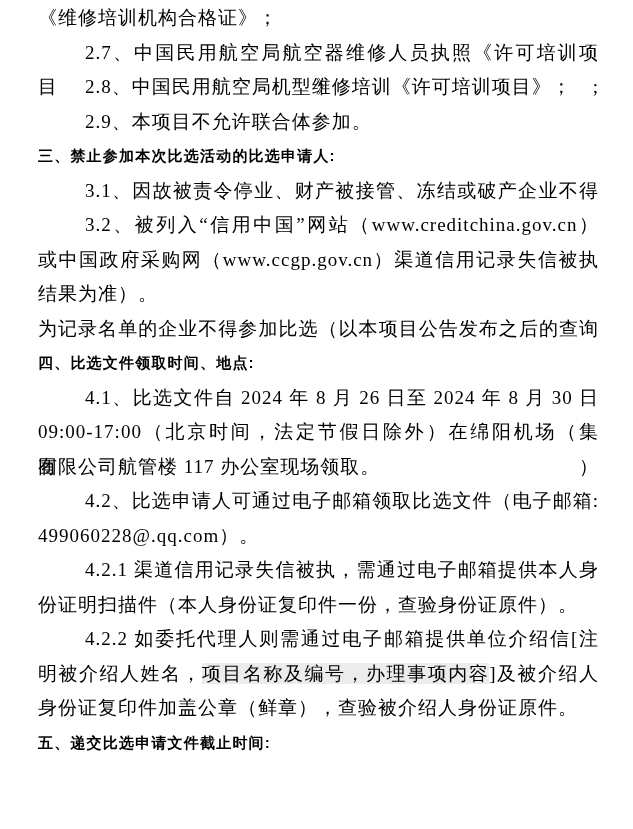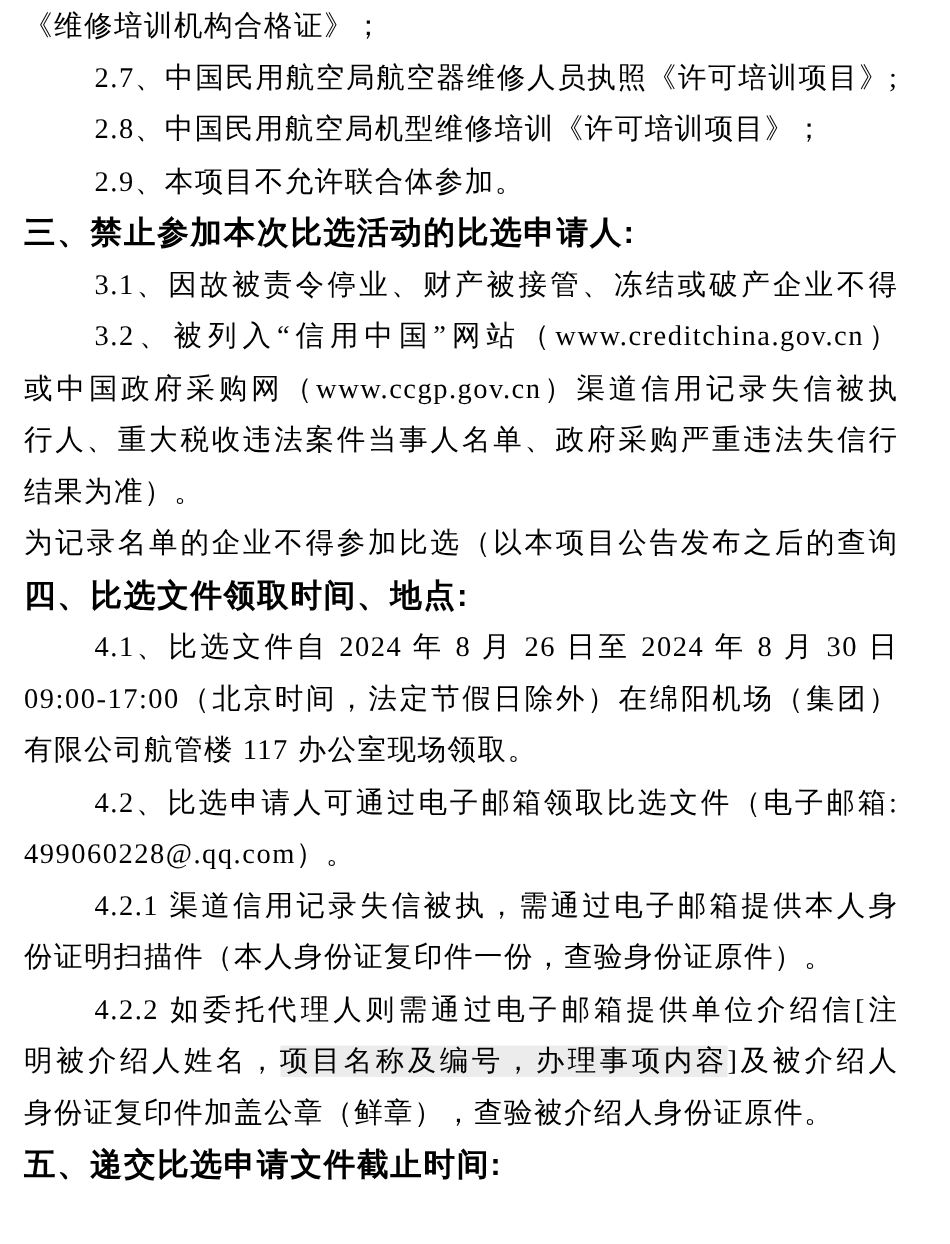--- a/index.html
+++ b/index.html
@@ -7,21 +7,21 @@
     padding: 0;
     background: #ffffff;
   }
   .page {
     position: relative;
     box-sizing: border-box;
     width: 633px;
     height: 829px;
     background: #ffffff;
     color: #000000;
-    padding: 1px 34px 0 16px;
+    padding: 1px 34px 0 38px;
     overflow: hidden;
     font-family: "Liberation Serif", "DejaVu Serif", serif;
     font-size: 19px;
   }
   .line {
     height: 34.5px;
     line-height: 34.5px;
     letter-spacing: 1px;
     white-space: nowrap;
     overflow: visible;
@@ -30,21 +30,21 @@
     white-space: normal;
     text-align: justify;
     text-align-last: justify;
   }
   .line.indent {
     text-indent: 47px;
   }
   .line.heading {
     font-family: "Liberation Sans", "DejaVu Sans", sans-serif;
     font-weight: bold;
-    font-size: 21px;
+    font-size: 15px;
     letter-spacing: 1.2px;
   }
   .seg.u {
     text-underline-offset: 5px;
     text-decoration-thickness: 1px;
   }
   .seg.hl {
     background: #ececec;
   }
 </style>
@@ -54,21 +54,20 @@
 <div class="page">
   <div id="doc-body">
       <div class="line"><span class="seg">《维修培训机构合格证》；</span></div>
       <div class="line indent justify"><span class="seg">2.7、中国民用航空局航空器维修人员执照《许可培训项目》;</span></div>
       <div class="line indent"><span class="seg">2.8、中国民用航空局机型维修培训《许可培训项目》；</span></div>
       <div class="line indent"><span class="seg">2.9、本项目不允许联合体参加。</span></div>
       <div class="line heading"><span class="seg">三、禁止参加本次比选活动的比选申请人:</span></div>
       <div class="line indent justify"><span class="seg">3.1、因故被责令停业、财产被接管、冻结或破产企业不得</span></div>
       <div class="line indent justify"><span class="seg">3.2、被列入“信用中国”网站（www.creditchina.gov.cn）</span></div>
       <div class="line justify"><span class="seg">或中国政府采购网（www.ccgp.gov.cn）渠道信用记录失信被执</span></div>
-      <div class="line justify"><span class="seg">行人、重大税收违法案件当事人名单、政府采购严重违法失信行</span></div>
       <div class="line"><span class="seg">结果为准）。</span></div>
       <div class="line justify"><span class="seg">为记录名单的企业不得参加比选（以本项目公告发布之后的查询</span></div>
       <div class="line heading"><span class="seg">四、比选文件领取时间、地点:</span></div>
       <div class="line indent justify"><span class="seg">4.1、比选文件自 </span><span class="seg u">2024 年 8 月 26 日至 2024 年 8 月 30 日</span></div>
       <div class="line justify"><span class="seg u">09:00-17:00</span><span class="seg">（北京时间，法定节假日除外）在</span><span class="seg u">绵阳机场（集团）</span></div>
       <div class="line"><span class="seg u">有限公司航管楼 117 办公室现场领取</span><span class="seg">。</span></div>
       <div class="line indent justify"><span class="seg">4.2、比选申请人可通过电子邮箱领取比选文件（电子邮箱:</span></div>
       <div class="line"><span class="seg">499060228@.qq.com）。</span></div>
       <div class="line indent justify"><span class="seg">4.2.1 渠道信用记录失信被执，需通过电子邮箱提供本人身</span></div>
       <div class="line"><span class="seg">份证明扫描件（本人身份证复印件一份，查验身份证原件）。</span></div>

